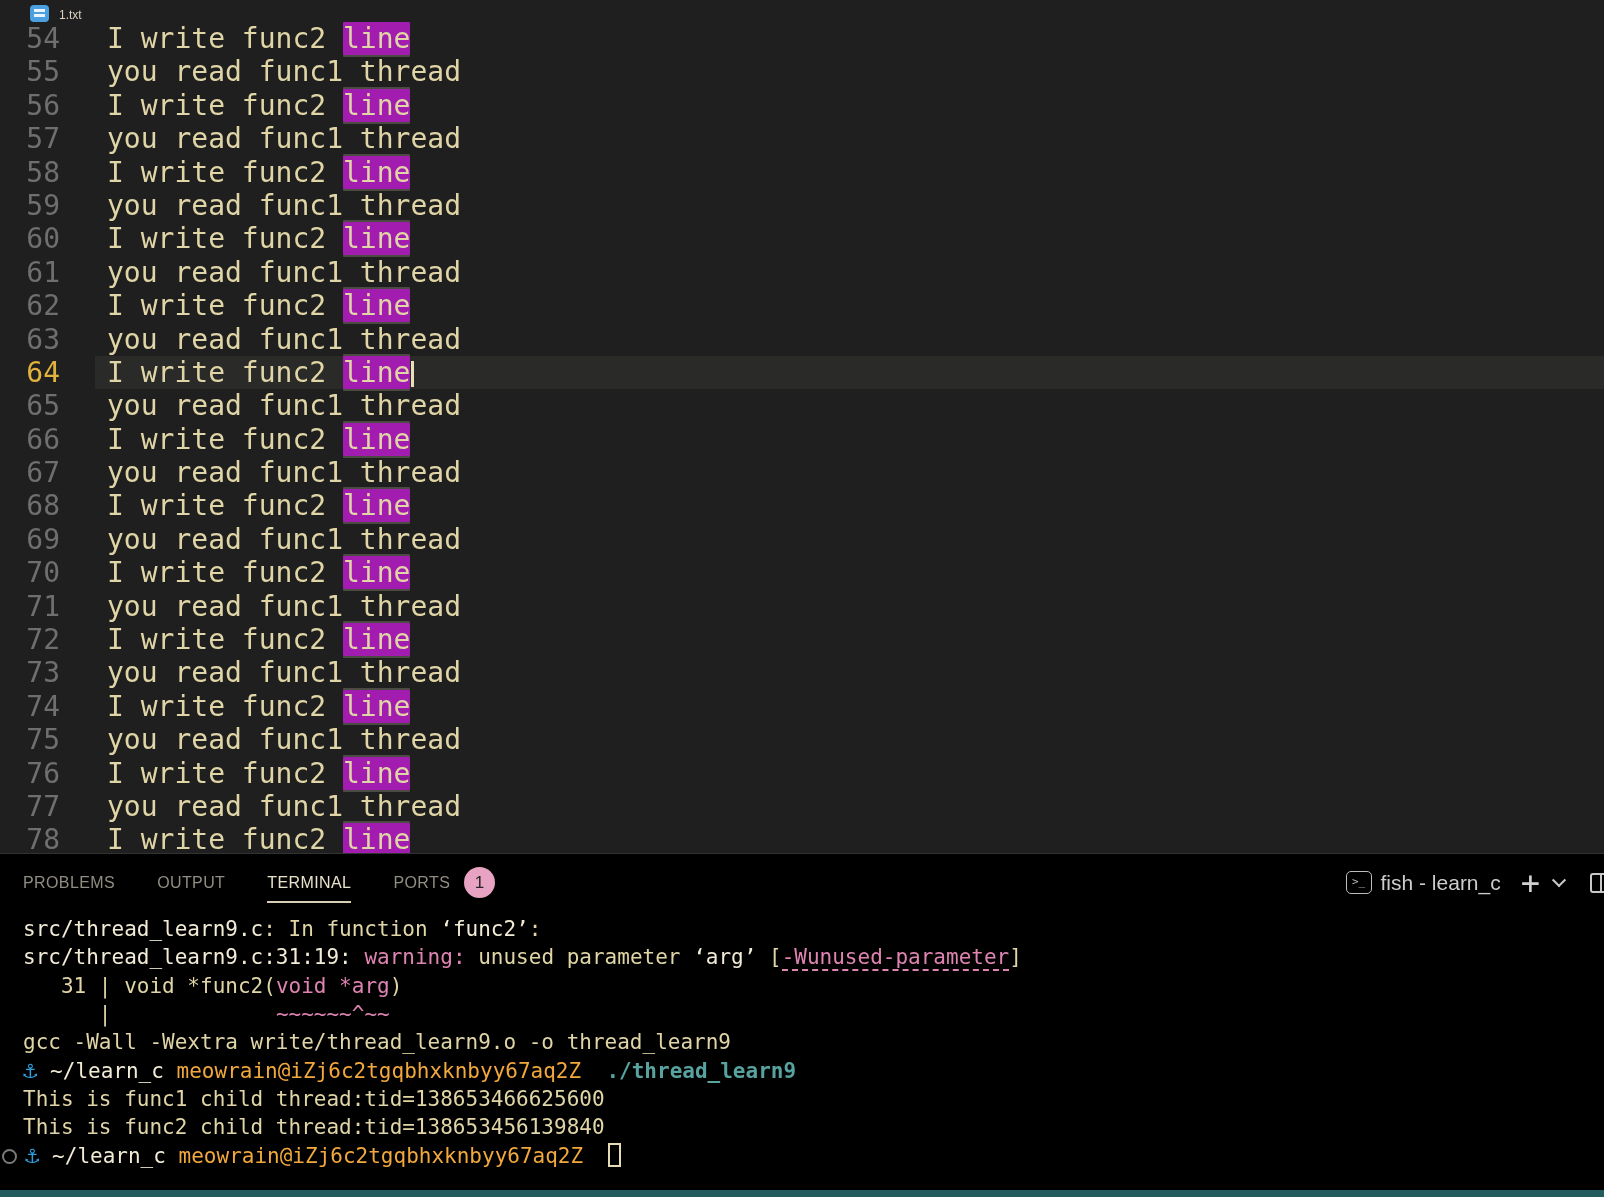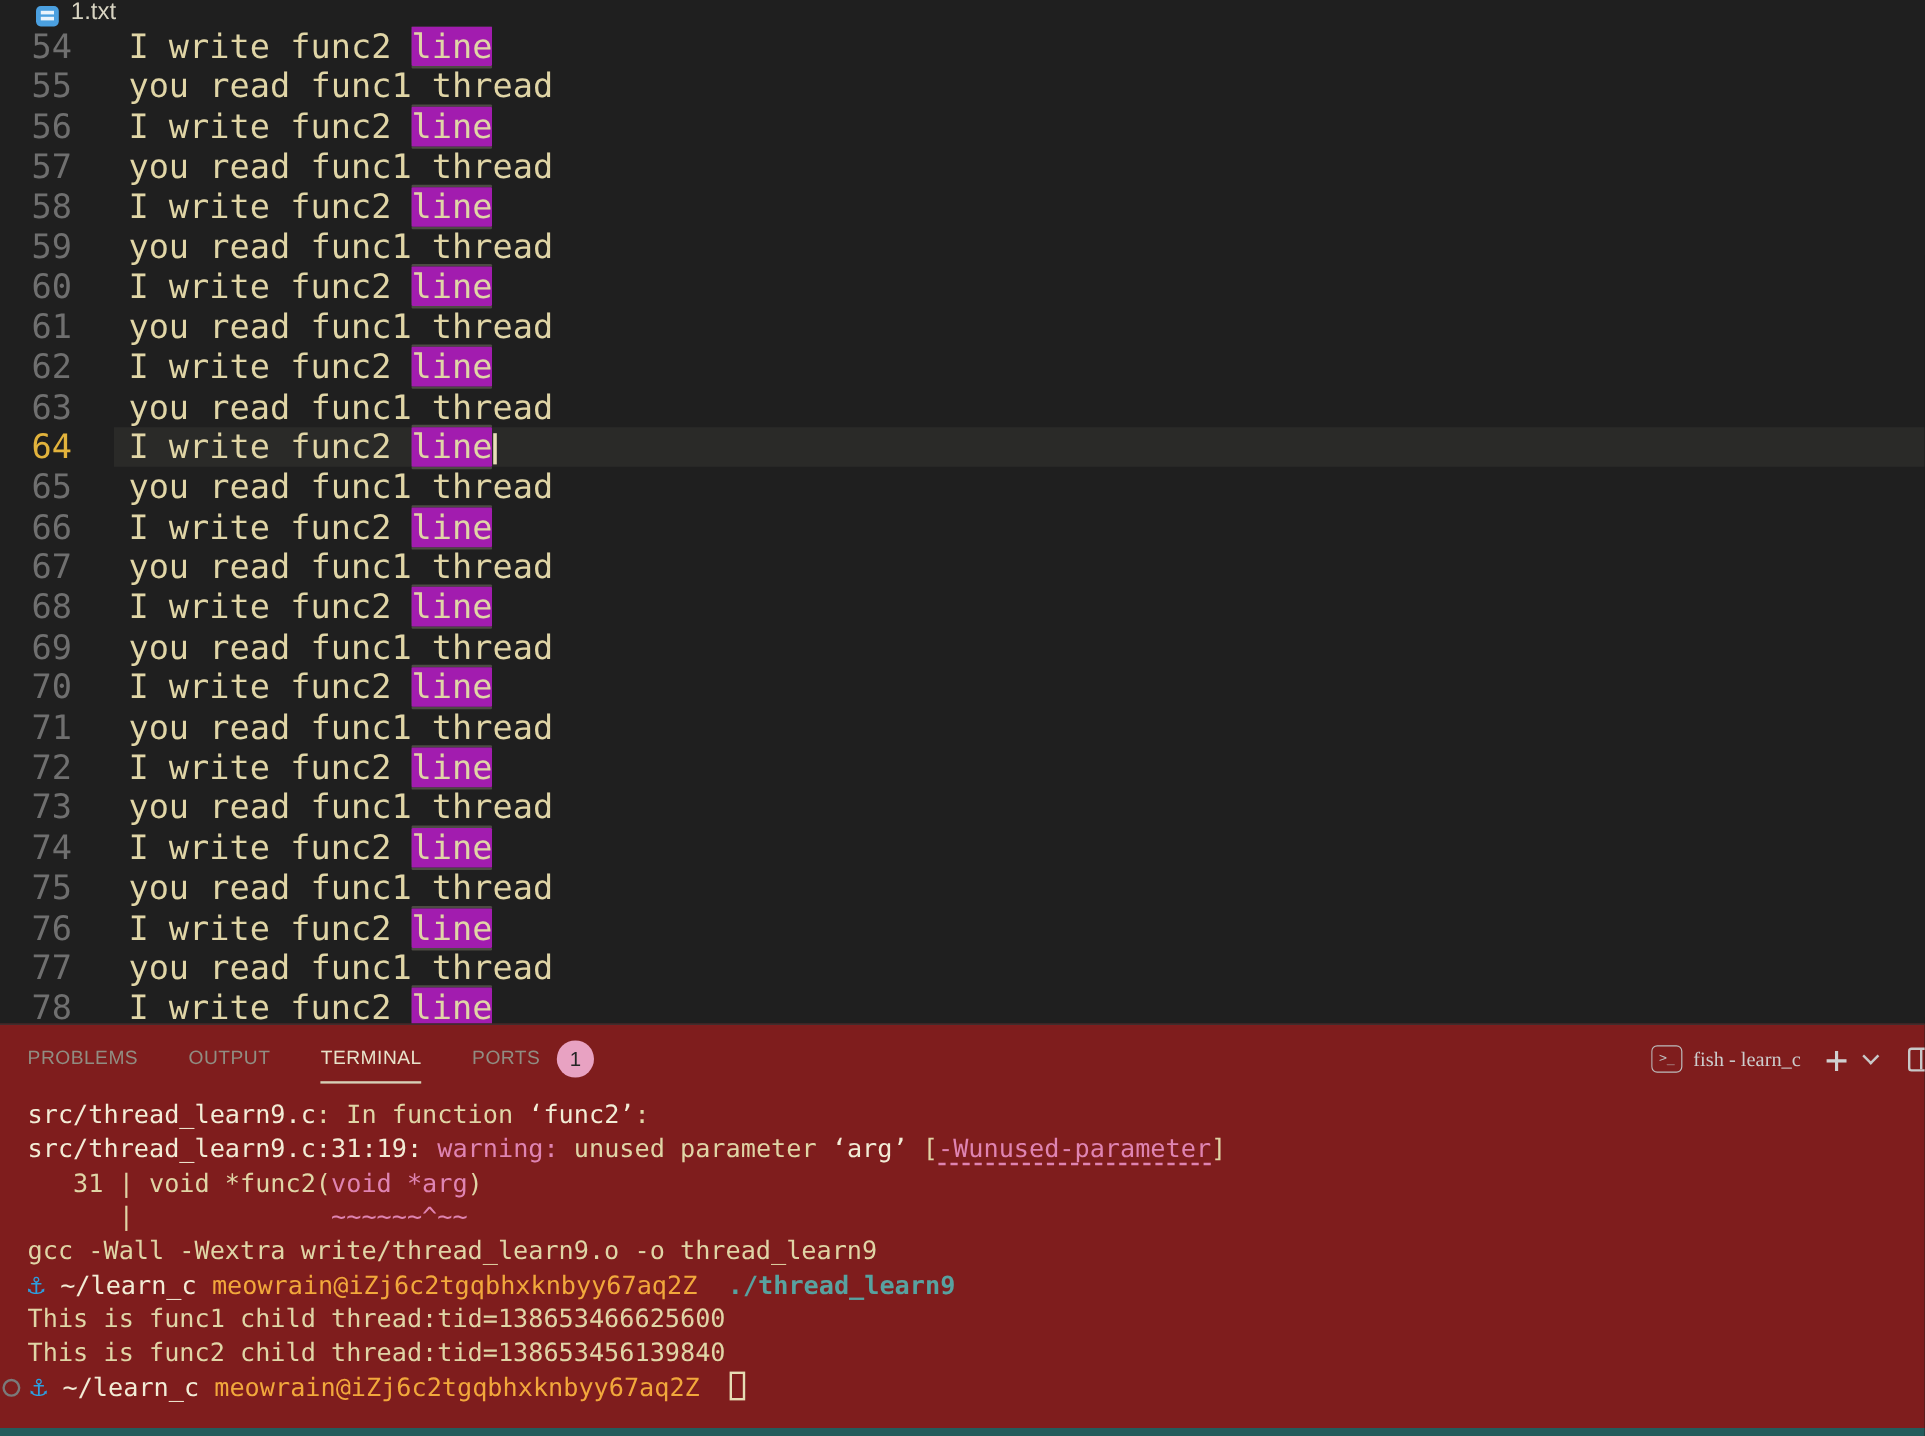--- a/index.html
+++ b/index.html
@@ -3,54 +3,54 @@
 <meta charset="utf-8">
 <style>
   * { margin:0; padding:0; box-sizing:border-box; }
   html,body { width:1604px; height:1197px; overflow:hidden; background:#1f1f1f;
               font-family:"DejaVu Sans Mono", monospace; }
   .app { position:relative; width:1604px; height:1197px; }
 
   
   .editor { height:853px; overflow:hidden; background:#1f1f1f; }
   .filebar { height:22px; display:flex; align-items:flex-end; padding-left:30px;
-             color:#d8d4c2; font-family:"Liberation Sans", sans-serif; font-size:20px; }
+             color:#d8d4c2; font-family:"Liberation Sans", sans-serif; font-size:12px; }
   .fileicon { width:19px; height:17px; background:#4ba0e0; border-radius:4px; margin-right:10px;
               position:relative; display:inline-block; }
   .fileicon::before { content:""; position:absolute; left:4px; right:4px; top:4px; height:2.5px;
               background:#eaf4fc; box-shadow:0 5px 0 #eaf4fc; }
   .code { height:831px; overflow:hidden; }
   .crow { display:flex; height:33.4px; line-height:33.4px; font-size:28px; color:#e0d5a6; }
   .gut { width:95px; padding-right:35px; text-align:right; color:#6f6f6f; flex:none; }
   .crow.active .gut { color:#e2b33c; }
   .ct { flex:1; padding-left:12px; white-space:pre; }
   .crow.active .ct { background:#2a2a28; }
   .match { background:#a21caf; box-shadow:0 2px 0 #4c4b43, 0 -2px 0 #4c4b43; border-radius:1px; }
   .caret { display:inline-block; width:2.5px; height:26px; background:#e8dfb8;
            vertical-align:-5px; margin-left:1px; }
 
   
-  .panel { height:337px; background:#7f1d1d; border-top:1px solid #323232; }
+  .panel { height:337px; background:#000000; border-top:1px solid #323232; }
   .phead { height:57px; display:flex; align-items:center; justify-content:space-between;
            padding:0 0 0 23px; }
   .ptabs { display:flex; align-items:center; height:100%; }
   .ptab { font-family:"Liberation Sans", sans-serif; font-size:16px; letter-spacing:.4px;
           color:#918d82; margin-right:42px; height:100%; display:flex; align-items:center;
           position:relative; cursor:pointer; }
   .ptab.active { color:#e8e2ca; }
   .ptab.active::after { content:""; position:absolute; left:0; right:0; bottom:8px;
           height:2.5px; background:#d6cfb6; }
   .badge { width:31px; height:31px; border-radius:50%; background:#e8a2c2; color:#252525;
            font-size:17px; display:inline-flex; align-items:center; justify-content:center;
            margin-left:14px; font-family:"Liberation Sans", sans-serif; }
   .pacts { display:flex; align-items:center; padding-right:0; overflow:hidden; height:100%; }
   .term-ico { width:26px; height:23px; border:1.5px solid #bdbdbd; border-radius:5px;
               color:#bdbdbd; font-size:11px; line-height:20px; text-align:center;
               margin-right:9px; flex:none; }
-  .sel-label { color:#cccccc; font-family:Liberation Serif, serif; font-size:17px;
+  .sel-label { color:#cccccc; font-family:Liberation Sans, sans-serif; font-size:21px;
                margin-right:20px; white-space:nowrap; }
   .plus { color:#d0d0d0; font-size:32px; font-weight:100; line-height:1; margin-right:14px; }
   .chev { width:10px; height:10px; border-right:2px solid #c8c8c8; border-bottom:2px solid #c8c8c8;
           transform:rotate(45deg) translate(-2px,-2px); margin-right:26px; flex:none; }
   .split { width:22px; height:20px; border:2px solid #c8c8c8; border-radius:3px; position:relative;
            flex:none; margin-right:-8px; }
   .split::after { content:""; position:absolute; left:8px; top:0; bottom:0; width:2px; background:#c8c8c8; }
 
   
   .term { padding:4px 0 0 23px; font-size:21px; }

